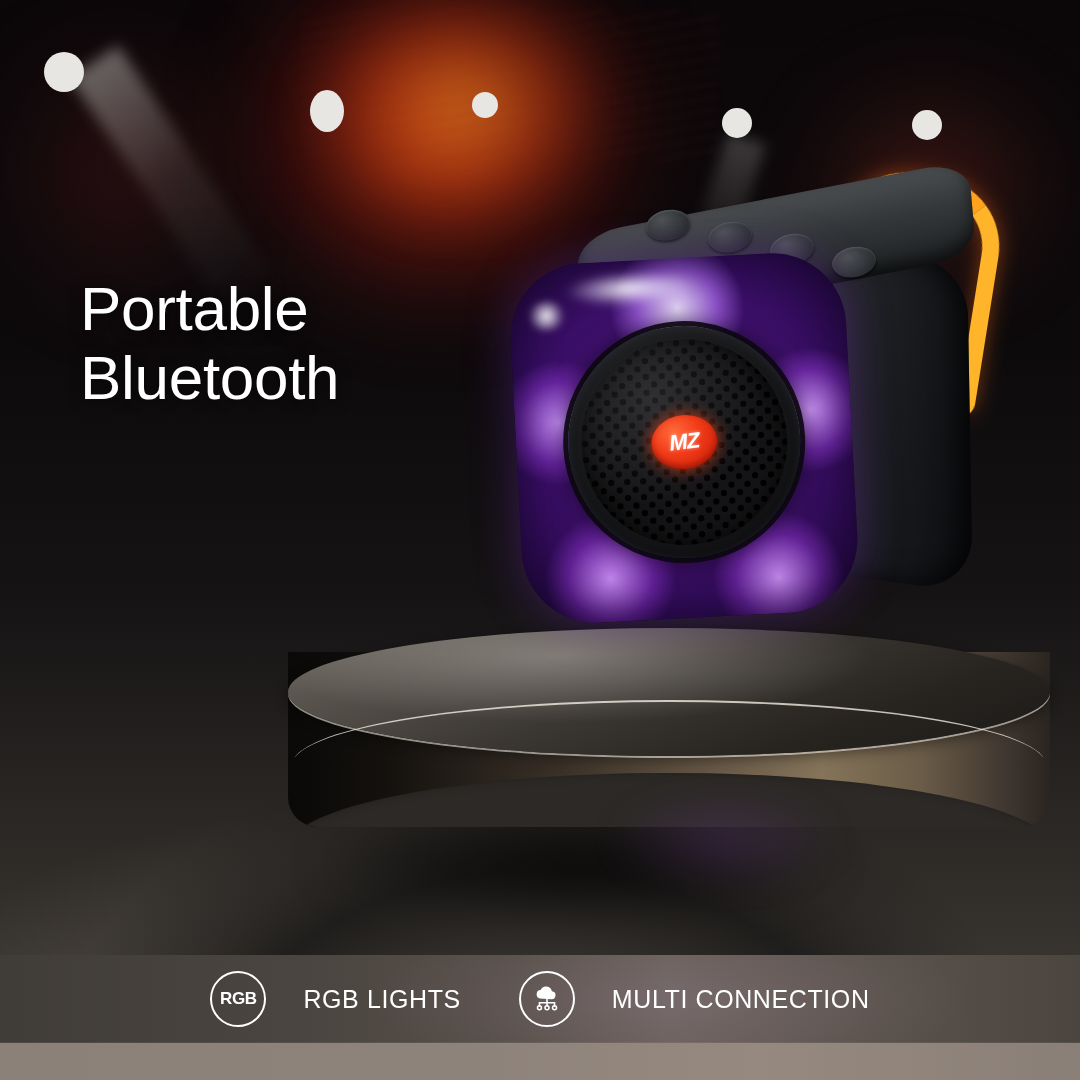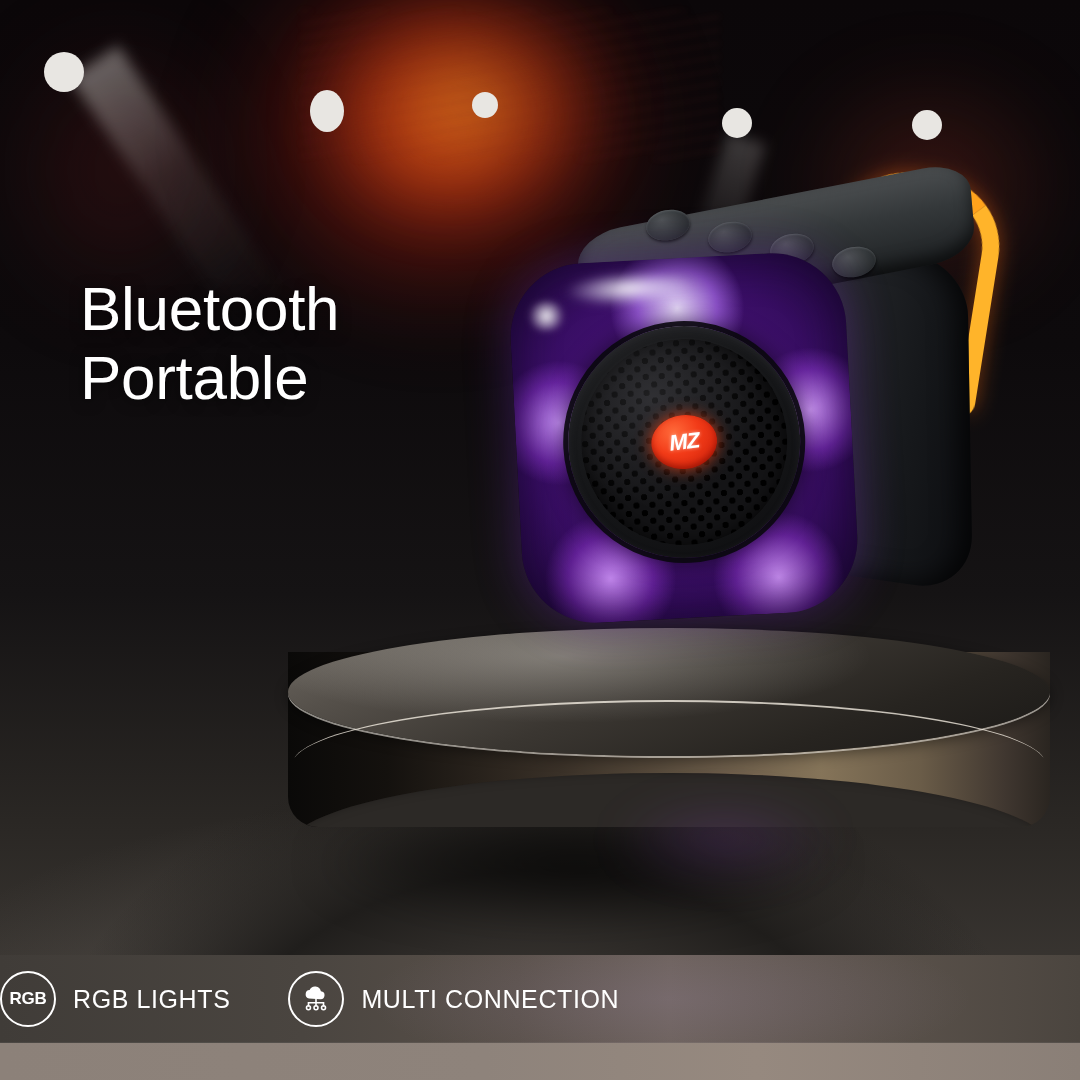--- a/index.html
+++ b/index.html
@@ -209,35 +209,35 @@
   }
   .site{
     position:absolute;left:82px;top:541px;
     color:#8e8a88;font-size:21px;font-weight:300;letter-spacing:7px;
   }
 
   
   .featbar{
     position:absolute;left:0;top:955px;width:1080px;height:88px;
     background:linear-gradient(90deg,#403c38 0%,#4a4540 28%,#595049 48%,#6b6059 62%,#5d544d 78%,#4b453f 100%);
-    display:flex;align-items:center;gap:58px;
+    display:flex;align-items:center;justify-content:center;gap:58px;
     box-shadow:0 -1px 0 rgba(255,255,255,.06) inset;
   }
   .featbar::before{
     content:"";position:absolute;inset:0;
     background:radial-gradient(ellipse 40% 120% at 62% 50%, rgba(160,140,175,.22) 0%, rgba(120,105,135,0) 70%);
     pointer-events:none;
   }
   .feat{display:flex;align-items:center;gap:17px;position:relative;z-index:1;}
   .circle{
     width:52px;height:52px;border-radius:50%;border:2.4px solid #fff;
     display:flex;align-items:center;justify-content:center;flex:none;
   }
   .circle .rgbtxt{color:#fff;font-size:17px;font-weight:bold;letter-spacing:-.3px;}
-  .feat-label{color:#fff;font-size:25px;font-weight:300;letter-spacing:.6px;white-space:nowrap;}
+  .feat-label{color:#fff;font-size:25px;font-weight:300;letter-spacing:.6px;white-space:nowrap;margin-left:20px;}
   .bottombar{
     position:absolute;left:0;top:1043px;width:1080px;height:37px;
     background:linear-gradient(90deg,#8c8179 0%,#8e837b 45%,#96897f 70%,#8a7f77 100%);
   }
 </style>
 </head>
 <body>
 
 <div id="stage">
 
@@ -281,22 +281,22 @@
       <div class="driver-ring">
         <div class="mesh"></div>
         <div class="logo">
           <span>MZ</span>
         </div>
       </div>
     </div>
   </div>
 
   <div class="headline">
+    <div>Portable</div>
     <div>Bluetooth</div>
-    <div>Portable</div>
   </div>
 
 
   <div class="featbar">
 
     <div class="feat">
       <div class="circle">
         <span class="rgbtxt">RGB</span>
       </div>
       <div class="feat-label">RGB LIGHTS</div>

